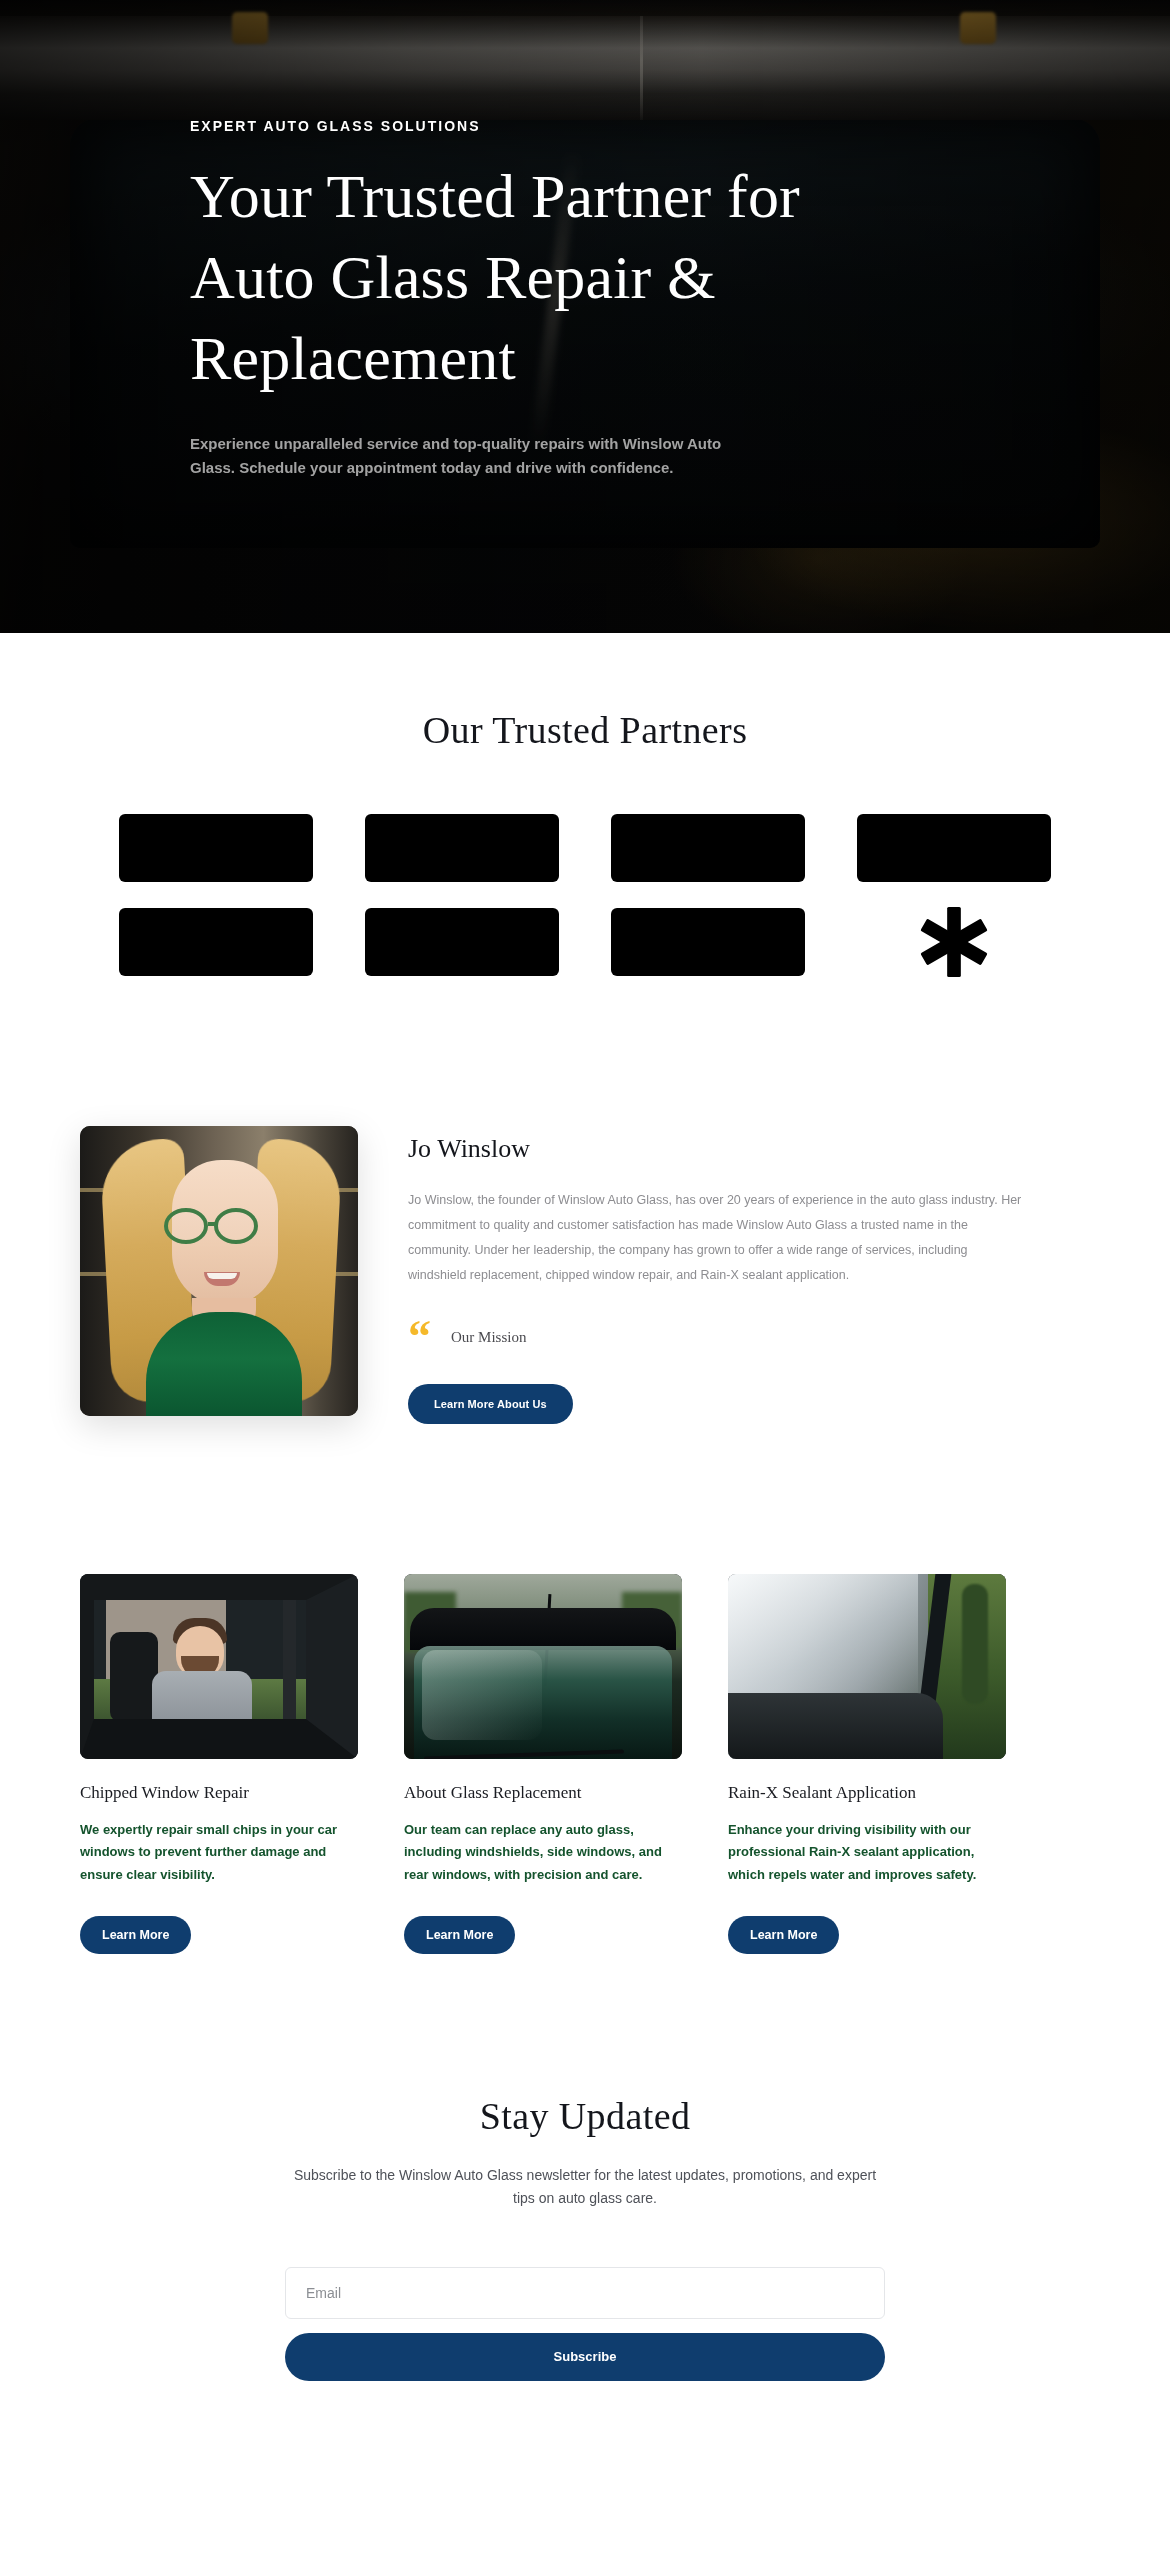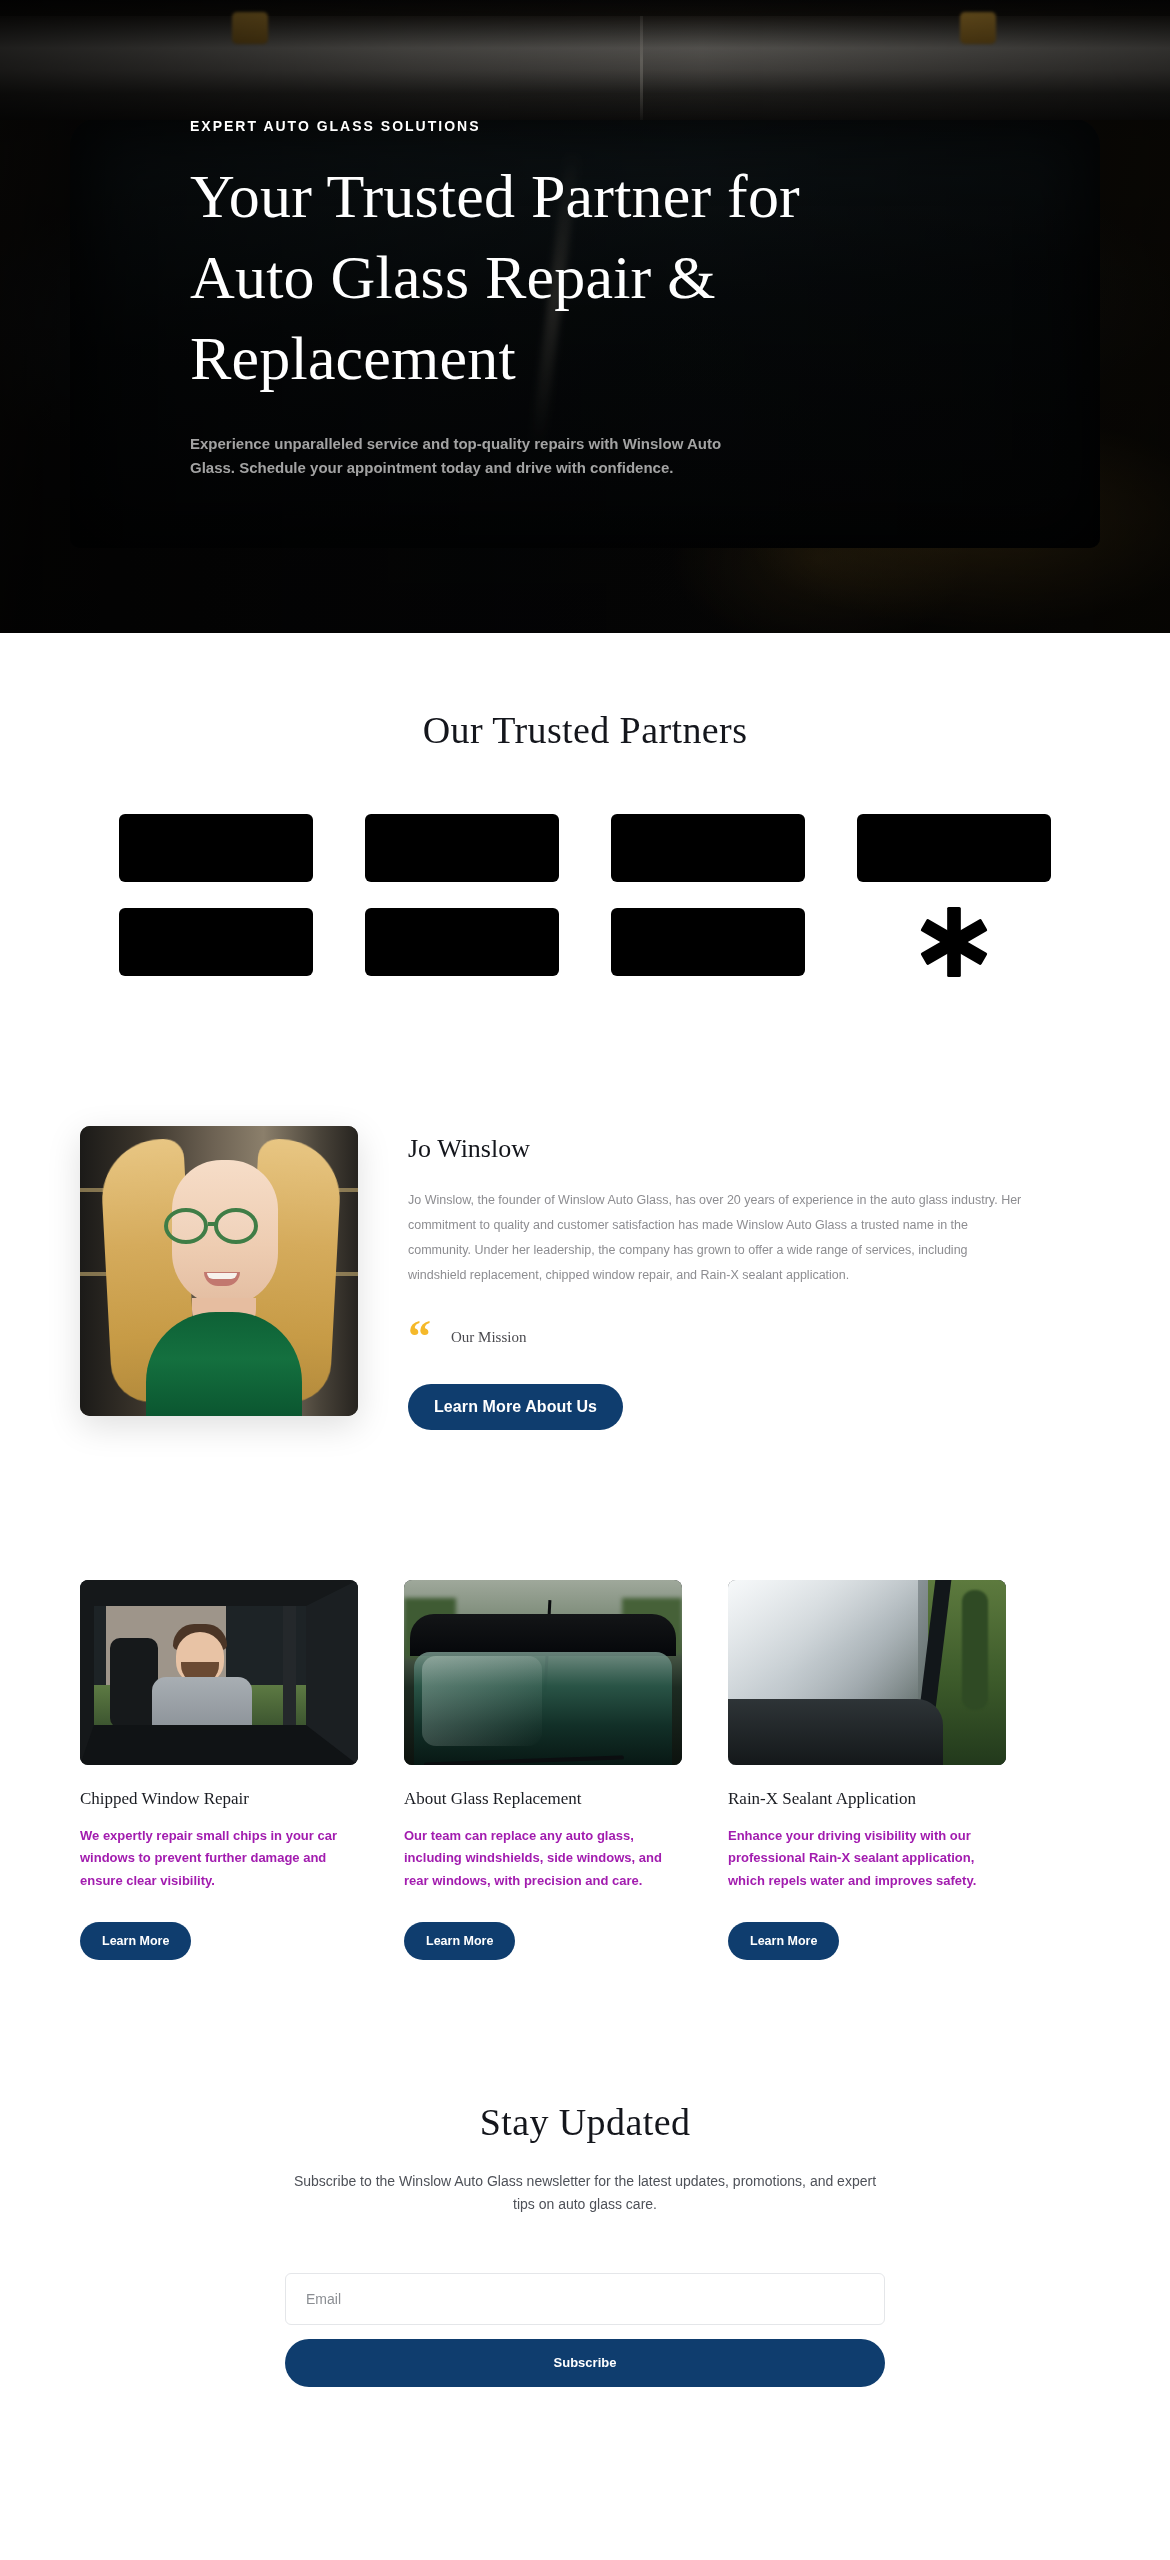--- a/index.html
+++ b/index.html
@@ -194,21 +194,21 @@
     color: #f5b92a; font-size: 46px; line-height: .74; font-weight: 700;
     letter-spacing: -2px;
   }
   .mission-label {
     font-family: "Liberation Serif", serif;
     font-size: 15px; color: #4a4a4f;
   }
   .btn-primary {
     display:inline-flex; align-items:center; justify-content:center;
     background: #0f3d6e; color: #ffffff;
-    font-size: 16px; font-weight: 700; letter-spacing: .1px;
+    font-size: 11px; font-weight: 700; letter-spacing: .1px;
     border: none; border-radius: 999px;
     padding: 14px 26px; cursor: pointer;
   }
   .btn-wrap-mission { margin-top: 30px; }
 
   
   .services { width: 1010px; margin: 150px auto 0; }
   .section-title-left {
     font-family: "Liberation Serif", serif;
     font-weight: 400; font-size: 40px; color: #14161c; letter-spacing: .3px;
@@ -262,21 +262,21 @@
   .c3 .glassSheen { position:absolute; left: 0; top: 0; width: 190px; height: 185px; background: linear-gradient(150deg, rgba(250,252,253,.92) 0%, rgba(208,216,220,.55) 45%, rgba(120,132,132,.12) 80%); }
   .c3 .dash { position:absolute; left: 0; bottom: 0; width: 215px; height: 66px; background: linear-gradient(180deg,#2e3437,#14181a); border-radius: 0 26px 0 0; }
   .c3 .pillar { position:absolute; right: 66px; top: 0; width: 16px; height: 100%; background:#12171a; transform: skewX(-7deg); }
 
   .card-title {
     font-family: "Liberation Serif", serif;
     font-weight: 400; font-size: 17px; color: #1a1c22;
     margin-top: 24px;
   }
   .card-text {
-    margin-top: 16px; font-size: 13px; font-weight: 600; line-height: 1.72; color: #a21caf;
+    margin-top: 16px; font-size: 13px; font-weight: 600; line-height: 1.72; color: #14532d;
   }
   .card-btn-wrap { margin-top: 30px; }
   .btn-small {
     display:inline-flex; align-items:center; justify-content:center;
     background: #0f3d6e; color:#ffffff;
     font-size: 12.5px; font-weight: 700;
     border:none; border-radius: 999px;
     padding: 12px 22px; cursor: pointer;
   }
 

